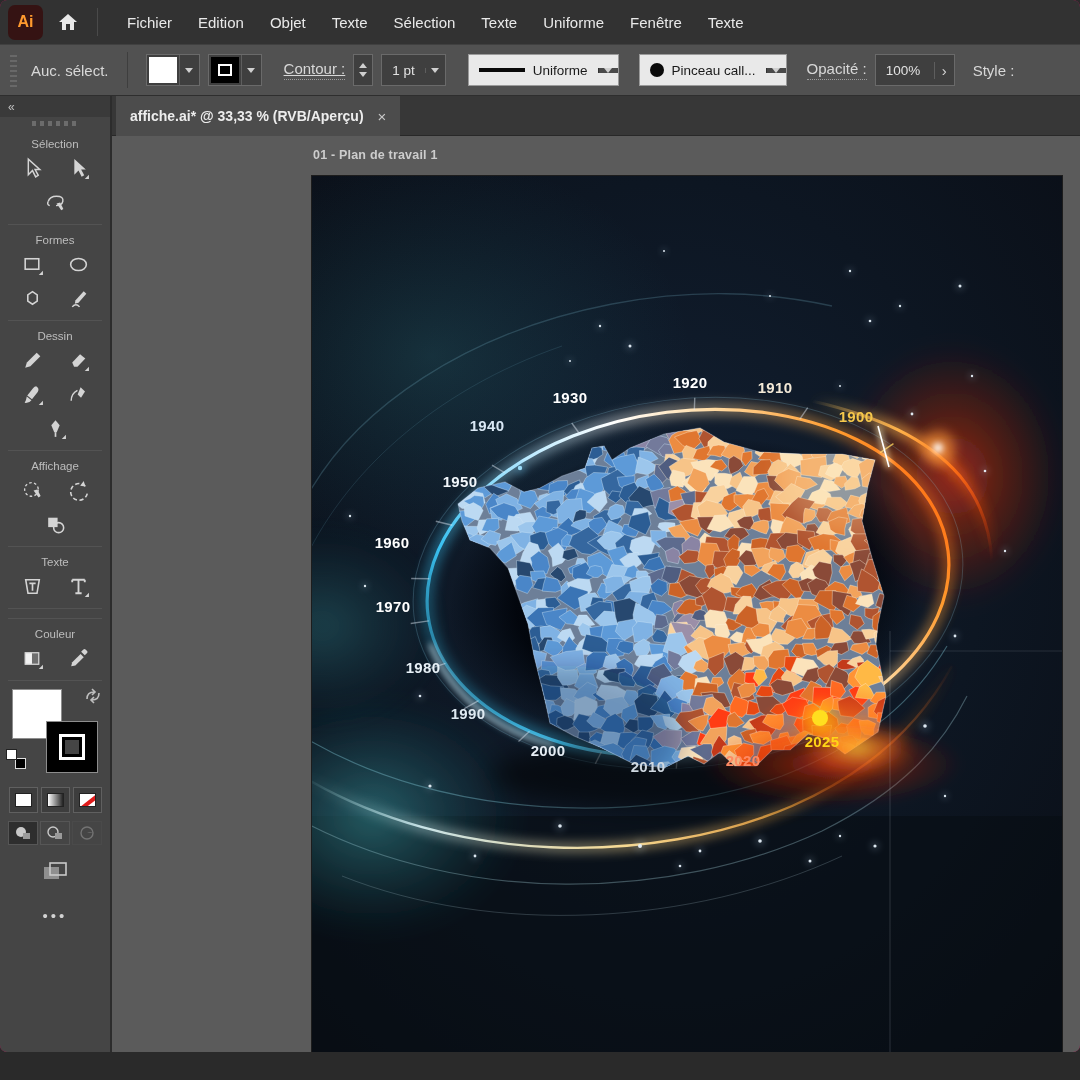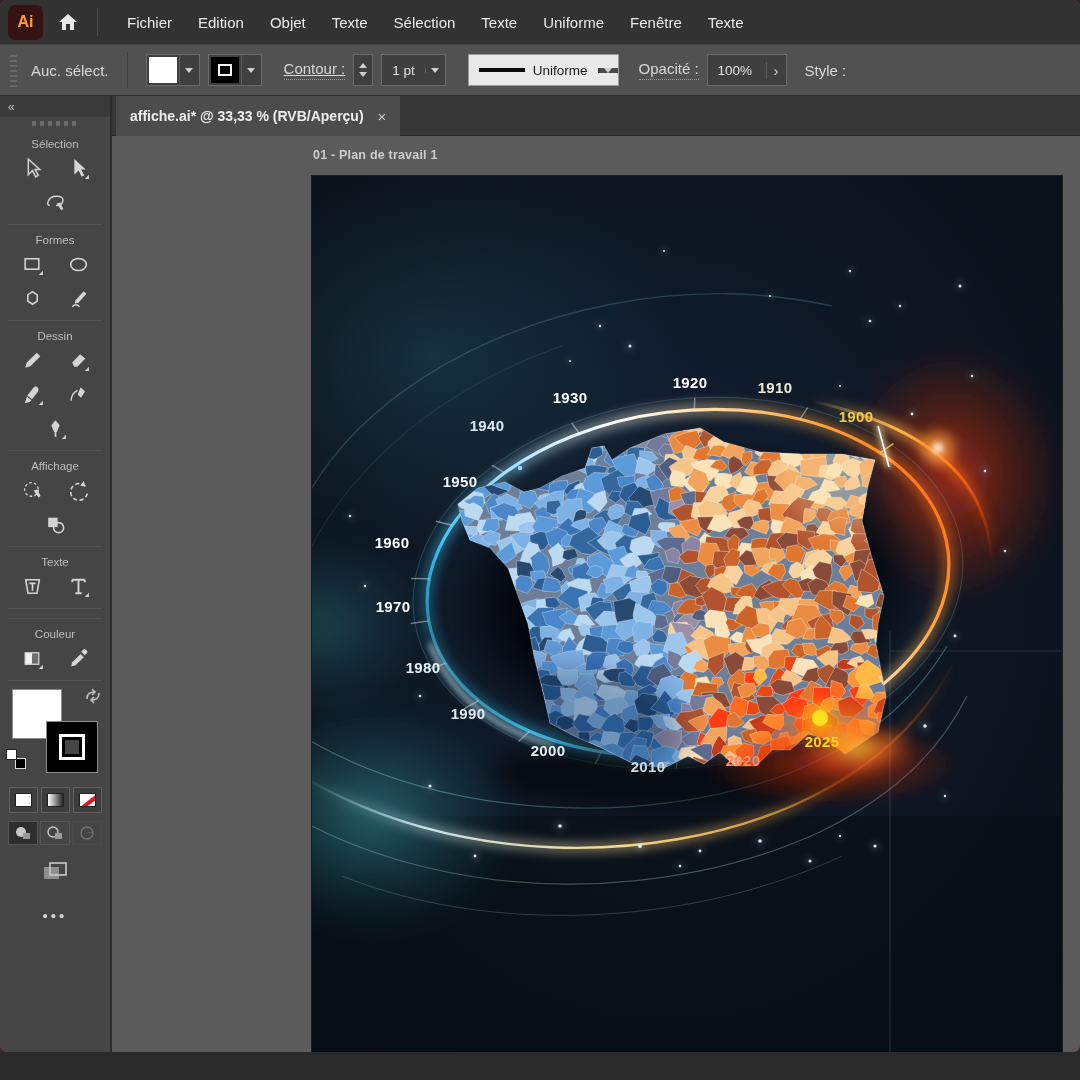--- a/index.html
+++ b/index.html
@@ -130,20 +130,29 @@
     <div class="combo">
       <span class="val">1 pt</span>
       <div class="chev">
           <div class="tri-d"></div>
         </div>
     </div>
     <div class="combo light" style="margin-left:14px;">
       <span class="val">
           <span class="line-sample"></span>
           <span>Uniforme</span>
+        </span>
+      <div class="chev" style="background:#4a4a4a;">
+          <div class="tri-d"></div>
+        </div>
+    </div>
+    <div class="combo light" style="margin-left:12px;">
+      <span class="val">
+          <span class="dot-sample"></span>
+          <span>Pinceau call...</span>
         </span>
       <div class="chev" style="background:#4a4a4a;">
           <div class="tri-d"></div>
         </div>
     </div>
     <span class="ob-label dotted" style="margin-left:12px;">Opacité :</span>
     <div class="combo">
       <span class="val" style="min-width:58px;">100%</span>
       <div class="chev">
           <span class="next-arrow">›</span>

